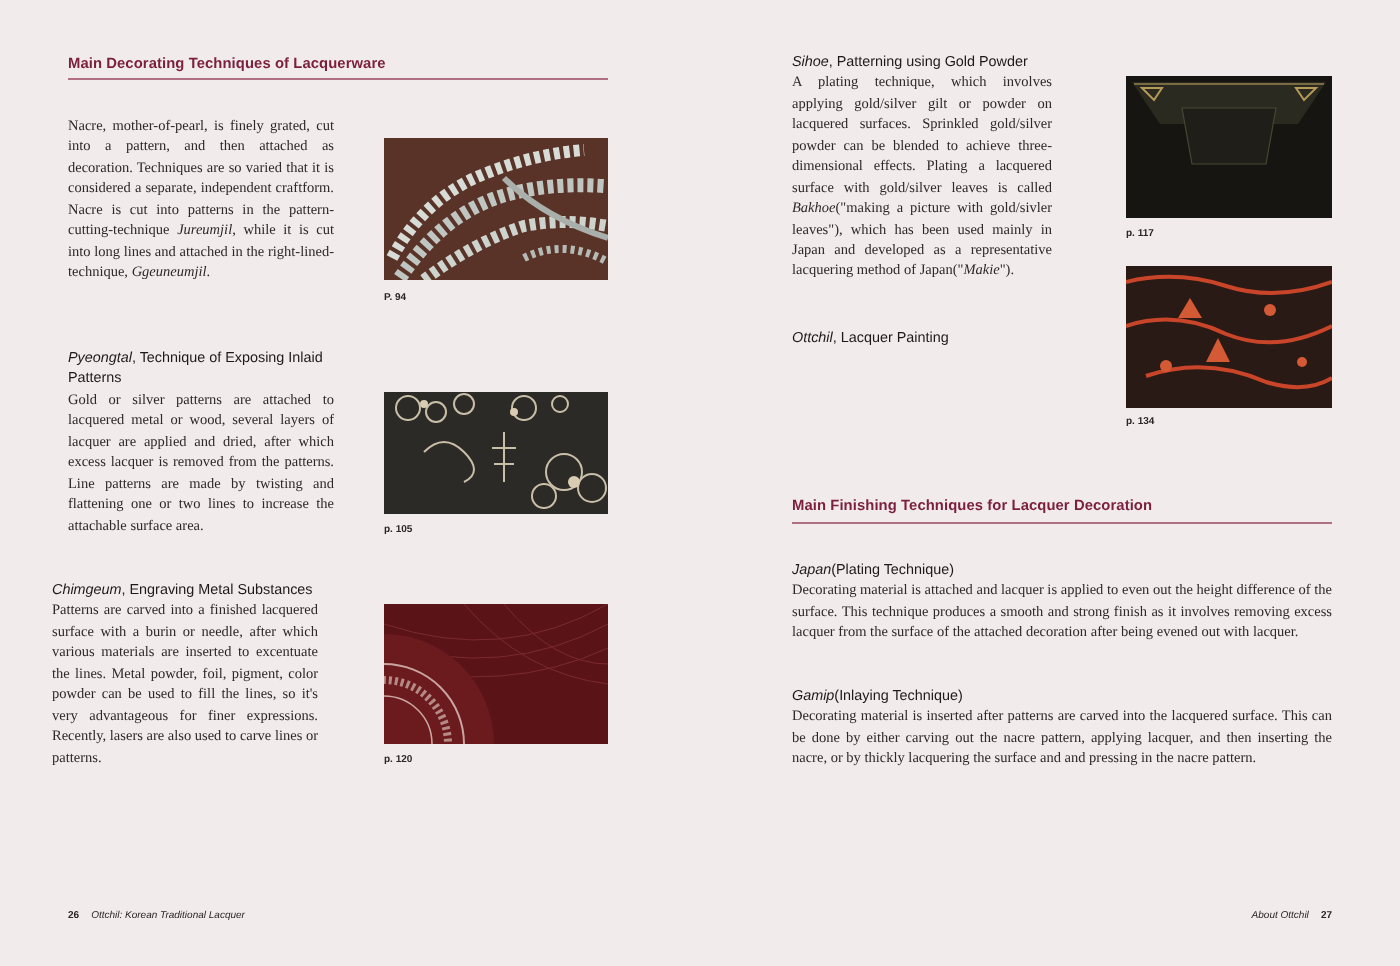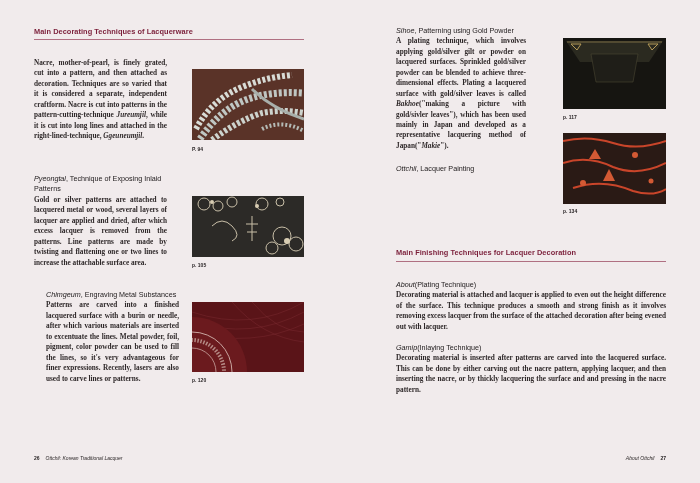--- a/index.html
+++ b/index.html
@@ -17,21 +17,20 @@
   }
   .rule { height: 1px; background: #b07082; }
   .h {
     font-family: "Liberation Sans", sans-serif;
     font-weight: normal; font-size: 7.2px; color: #1e1a1b; line-height: 10.4px;
   }
   .h i { font-style: italic; }
   .body {
     font-size: 7.25px; line-height: 10.45px; text-align: justify;
     color: #2e2829;
-    font-weight: bold;
   }
   .body i { font-style: italic; }
   .cap {
     font-family: "Liberation Sans", sans-serif;
     font-weight: bold; font-size: 5px; color: #2a2526;
   }
   .foot {
     font-family: "Liberation Sans", sans-serif;
     font-size: 5px; color: #2a2526;
   }
@@ -85,21 +84,21 @@
     </g>
     <g fill="#d8cdb3">
         <circle cx="20" cy="6" r="2"></circle>
         <circle cx="95" cy="45" r="3"></circle>
         <circle cx="65" cy="10" r="2"></circle>
       </g>
   </svg>
 </div>
 <div class="abs cap" style="left:192px; top:262px;">p. 105</div>
 
-<div class="abs" style="left:46px; top:290px; width:133px;">
+<div class="abs" style="left:26px; top:290px; width:133px;">
   <div class="h"><i>Chimgeum</i><span>, Engraving Metal Substances</span></div>
   <div class="body">Patterns are carved into a finished lacquered surface with a burin or needle, after which various materials are inserted to excentuate the lines. Metal powder, foil, pigment, color powder can be used to fill the lines, so it's very advantageous for finer expressions. Recently, lasers are also used to carve lines or patterns.</div>
 </div>
 <div class="abs img" style="left:192px; top:302px; width:112px; height:70px;">
   <svg viewBox="0 0 112 70" preserveAspectRatio="none">
     <rect width="112" height="70" fill="#5a1418"></rect>
     <g stroke="#7a2a30" stroke-width="0.5" fill="none">
       <path d="M0 10 Q60 30 112 0"></path>
         <path d="M0 20 Q60 38 112 10"></path>
         <path d="M0 30 Q60 46 112 22"></path>
@@ -153,21 +152,21 @@
 <div class="abs cap" style="left:563px; top:208px;">p. 134</div>
 
 <div class="abs" style="left:396px; top:164px; width:130px;">
   <div class="h"><i>Ottchil</i><span>, Lacquer Painting</span></div>
 </div>
 
 <div class="abs section-title" style="left:396px; top:248px;">Main Finishing Techniques for Lacquer Decoration</div>
 <div class="abs rule" style="left:396px; top:261px; width:270px;"></div>
 
 <div class="abs" style="left:396px; top:280px; width:270px;">
-  <div class="h"><i>About</i><span>(Plating Technique)</span></div>
+  <div class="h"><i>Japan</i><span>(Plating Technique)</span></div>
   <div class="body">Decorating material is attached and lacquer is applied to even out the height difference of the surface. This technique produces a smooth and strong finish as it involves removing excess lacquer from the surface of the attached decoration after being evened out with lacquer.</div>
 </div>
 
 <div class="abs" style="left:396px; top:343px; width:270px;">
   <div class="h"><i>Gamip</i><span>(Inlaying Technique)</span></div>
   <div class="body">Decorating material is inserted after patterns are carved into the lacquered surface. This can be done by either carving out the nacre pattern, applying lacquer, and then inserting the nacre, or by thickly lacquering the surface and and pressing in the nacre pattern.</div>
 </div>
 
 <div class="abs foot" style="right:34px; top:455px; text-align:right;">
   <span><i>About Ottchil</i></span><span class="num-r">27</span>

